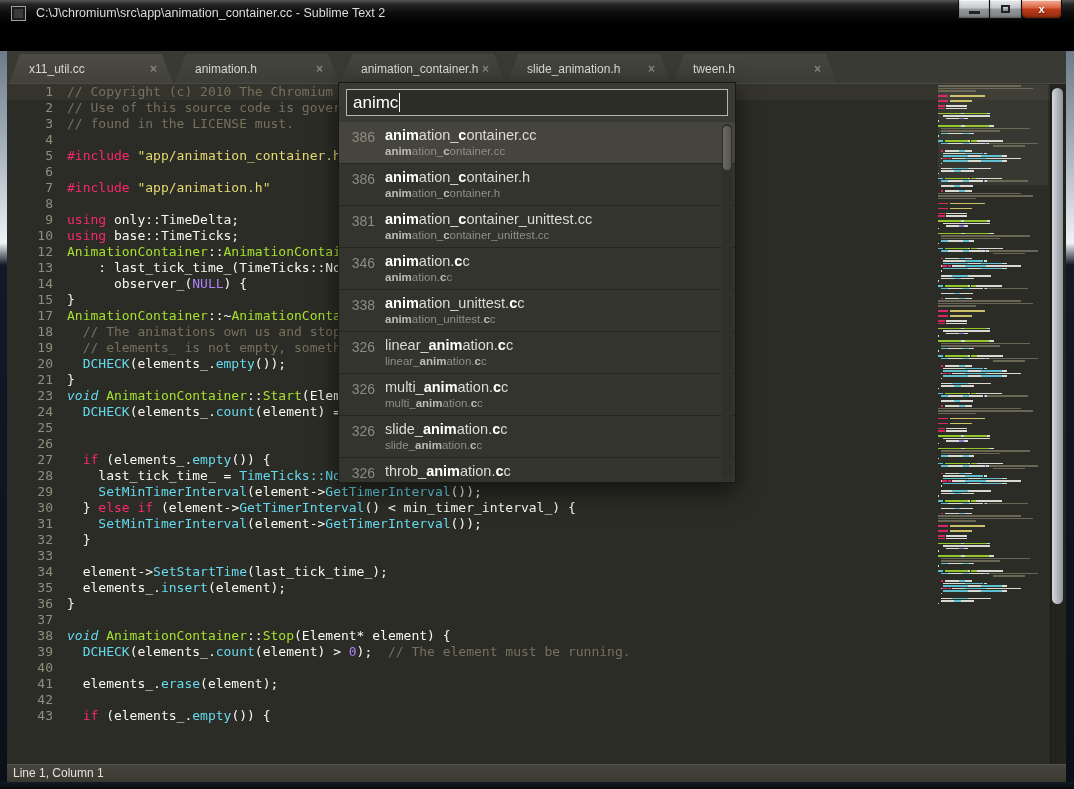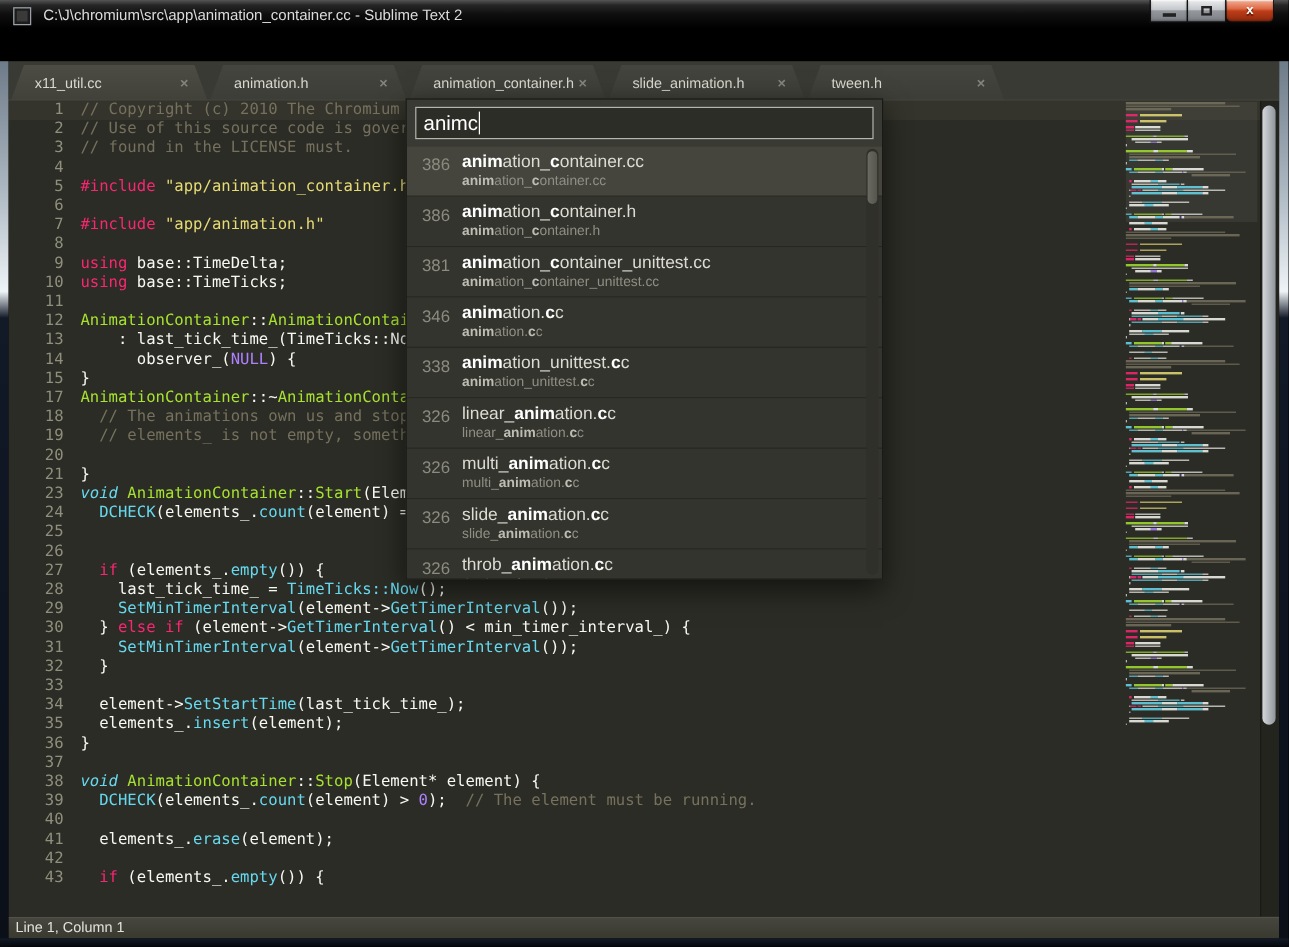--- a/index.html
+++ b/index.html
@@ -146,31 +146,30 @@
   <div class="editor">
     <div class="code">
         <div class="line current"><span class="ln">1</span><span class="lt"><span class="tk-c">// Copyright (c) 2010 The Chromium Authors. All rights reserved.</span></span></div>
         <div class="line"><span class="ln">2</span><span class="lt"><span class="tk-c">// Use of this source code is governed by a BSD-style license that can be</span></span></div>
         <div class="line"><span class="ln">3</span><span class="lt"><span class="tk-c">// found in the LICENSE must.</span></span></div>
         <div class="line"><span class="ln">4</span><span class="lt"></span></div>
         <div class="line"><span class="ln">5</span><span class="lt"><span class="tk-p">#include</span><span class="tk-w"> </span><span class="tk-s">"app/animation_container.h"</span></span></div>
         <div class="line"><span class="ln">6</span><span class="lt"></span></div>
         <div class="line"><span class="ln">7</span><span class="lt"><span class="tk-p">#include</span><span class="tk-w"> </span><span class="tk-s">"app/animation.h"</span></span></div>
         <div class="line"><span class="ln">8</span><span class="lt"></span></div>
-        <div class="line"><span class="ln">9</span><span class="lt"><span class="tk-p">using</span><span class="tk-w"> base::TimeDelta;</span></span></div>
+        <div class="line"><span class="ln">9</span><span class="lt"><span class="tk-p">using</span><span class="tk-w"> only::TimeDelta;</span></span></div>
         <div class="line"><span class="ln">10</span><span class="lt"><span class="tk-p">using</span><span class="tk-w"> base::TimeTicks;</span></span></div>
-        <div class="line"><span class="ln">11</span><span class="lt"></span></div>
         <div class="line"><span class="ln">12</span><span class="lt"><span class="tk-g">AnimationContainer</span><span class="tk-w">::</span><span class="tk-g">AnimationContainer</span><span class="tk-w">()</span></span></div>
         <div class="line"><span class="ln">13</span><span class="lt"><span class="tk-w">    : last_tick_time_(TimeTicks::Now()),</span></span></div>
         <div class="line"><span class="ln">14</span><span class="lt"><span class="tk-w">      observer_(</span><span class="tk-v">NULL</span><span class="tk-w">) {</span></span></div>
         <div class="line"><span class="ln">15</span><span class="lt"><span class="tk-w">}</span></span></div>
         <div class="line"><span class="ln">17</span><span class="lt"><span class="tk-g">AnimationContainer</span><span class="tk-w">::~</span><span class="tk-g">AnimationContainer</span><span class="tk-w">() {</span></span></div>
         <div class="line"><span class="ln">18</span><span class="lt"><span class="tk-c">  // The animations own us and stop themselves before being deleted. If</span></span></div>
         <div class="line"><span class="ln">19</span><span class="lt"><span class="tk-c">  // elements_ is not empty, something is wrong.</span></span></div>
-        <div class="line"><span class="ln">20</span></div>
+        <div class="line"><span class="ln">20</span><span class="lt"><span class="tk-w">  </span><span class="tk-b">DCHECK</span><span class="tk-w">(elements_.</span><span class="tk-b">empty</span><span class="tk-w">());</span></span></div>
         <div class="line"><span class="ln">21</span><span class="lt"><span class="tk-w">}</span></span></div>
         <div class="line"><span class="ln">23</span><span class="lt"><span class="tk-bi">void</span><span class="tk-w"> </span><span class="tk-g">AnimationContainer</span><span class="tk-w">::</span><span class="tk-g">Start</span><span class="tk-w">(Element* element) {</span></span></div>
         <div class="line"><span class="ln">24</span><span class="lt"><span class="tk-w">  </span><span class="tk-b">DCHECK</span><span class="tk-w">(elements_.</span><span class="tk-b">count</span><span class="tk-w">(element) == </span><span class="tk-v">0</span><span class="tk-w">);  </span><span class="tk-c">// Start should only be invoked if the</span></span></div>
         <div class="line"><span class="ln">25</span><span class="lt"><span class="tk-c">                                          // element isn't running.</span></span></div>
         <div class="line"><span class="ln">26</span><span class="lt"></span></div>
         <div class="line"><span class="ln">27</span><span class="lt"><span class="tk-w">  </span><span class="tk-p">if</span><span class="tk-w"> (elements_.</span><span class="tk-b">empty</span><span class="tk-w">()) {</span></span></div>
         <div class="line"><span class="ln">28</span><span class="lt"><span class="tk-w">    last_tick_time_ = </span><span class="tk-b">TimeTicks::Now</span><span class="tk-w">();</span></span></div>
         <div class="line"><span class="ln">29</span><span class="lt"><span class="tk-w">    </span><span class="tk-b">SetMinTimerInterval</span><span class="tk-w">(element-&gt;</span><span class="tk-b">GetTimerInterval</span><span class="tk-w">());</span></span></div>
         <div class="line"><span class="ln">30</span><span class="lt"><span class="tk-w">  } </span><span class="tk-p">else</span><span class="tk-w"> </span><span class="tk-p">if</span><span class="tk-w"> (element-&gt;</span><span class="tk-b">GetTimerInterval</span><span class="tk-w">() &lt; min_timer_interval_) {</span></span></div>
         <div class="line"><span class="ln">31</span><span class="lt"><span class="tk-w">    </span><span class="tk-b">SetMinTimerInterval</span><span class="tk-w">(element-&gt;</span><span class="tk-b">GetTimerInterval</span><span class="tk-w">());</span></span></div>

